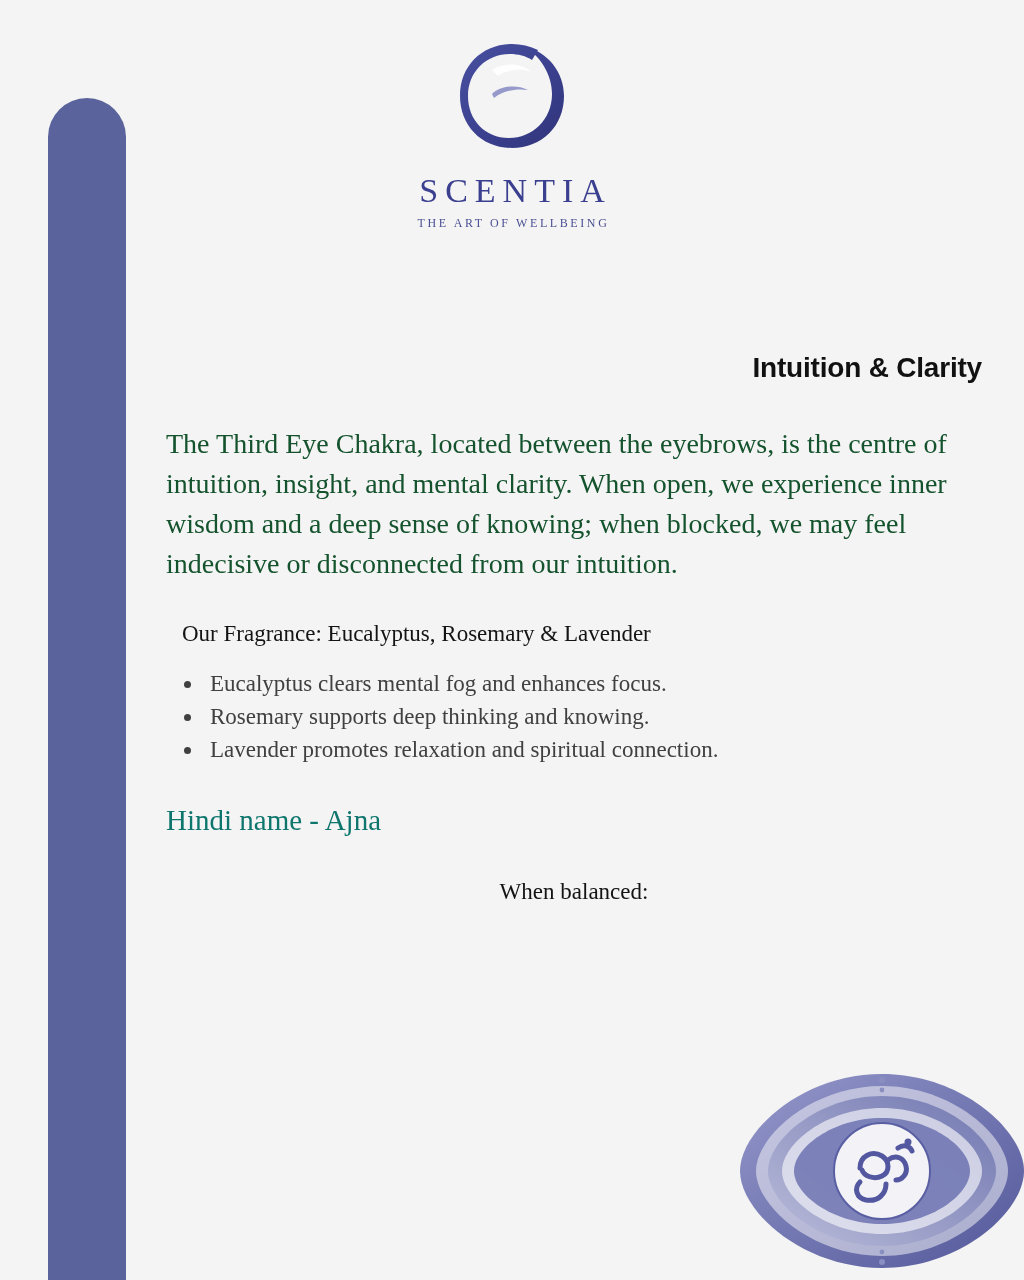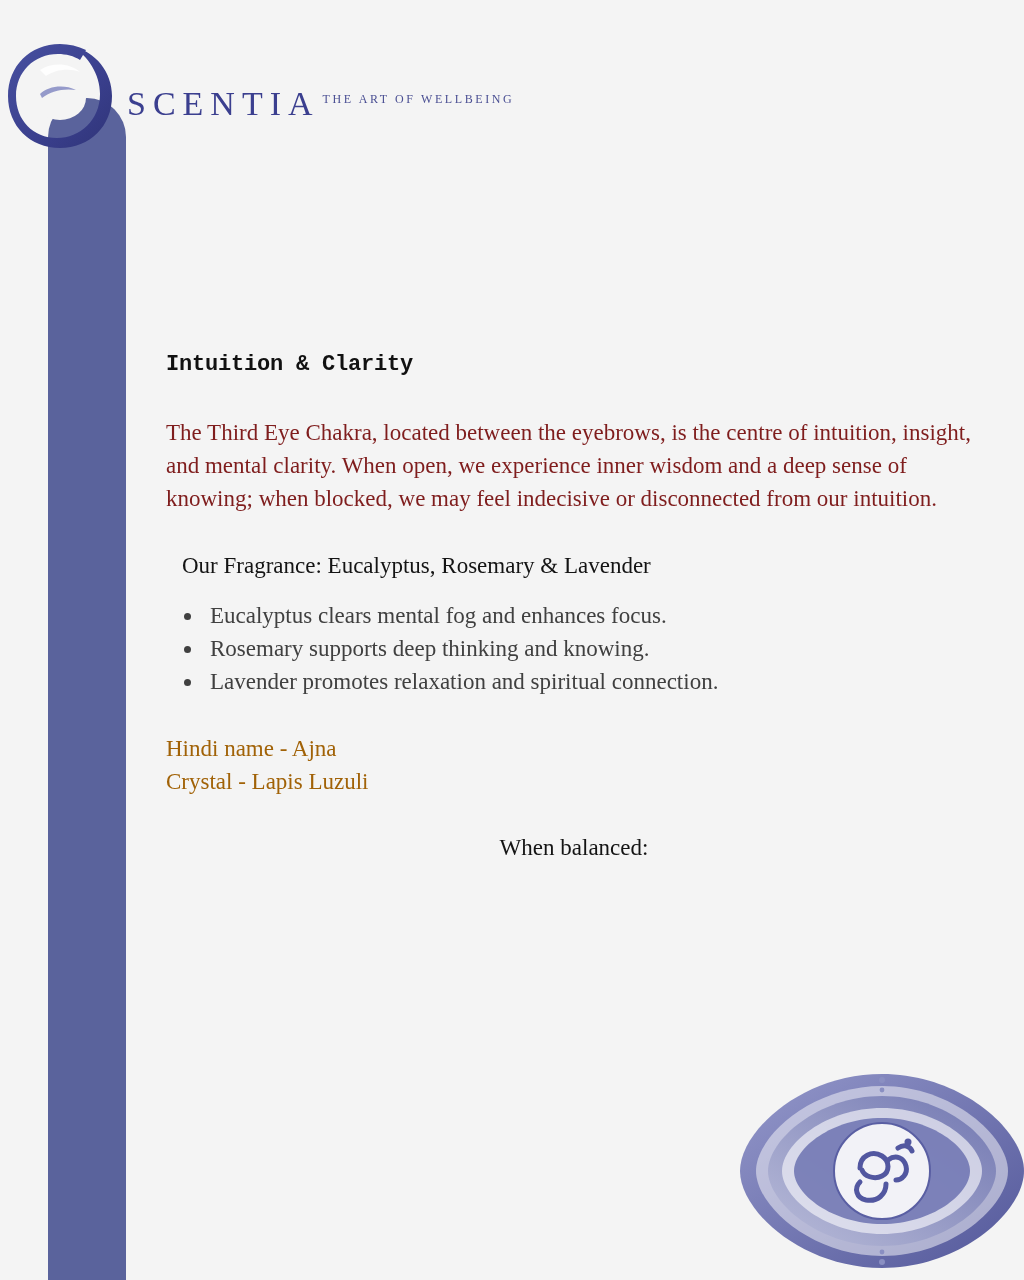--- a/index.html
+++ b/index.html
@@ -36,21 +36,21 @@
     border-top-right-radius: 39px;
   }
 
   
   .logo-block {
     position: absolute;
     left: 0;
     top: 36px;
     width: 1024px;
     display: flex;
-    flex-direction: row;
+    flex-direction: column;
     align-items: center;
   }
   .logo-mark {
     width: 120px;
     height: 120px;
     position: relative;
   }
   .logo-name {
     margin-top: 16px;
     font-family: "Liberation Serif", serif;
@@ -81,34 +81,35 @@
     font-family: "DejaVu Serif", serif;
     font-weight: 700;
     font-size: 62px;
     line-height: 1.05;
     letter-spacing: -0.5px;
     color: #111111;
     margin: 0;
   }
 
   .subtitle {
-    font-family: Liberation Mono, monospace;
+    font-family: Liberation Sans, sans-serif;
     font-weight: 700;
-    font-size: 22px;
+    font-size: 28px;
     margin: 56px 0 0 0;
     color: #111111;
     letter-spacing: -0.2px;
+    text-align: right;
   }
 
   .body-text {
     font-family: "Liberation Serif", serif;
-    font-size: 23px;
+    font-size: 28px;
     line-height: 1.43;
     margin: 40px 0 0 0;
-    color: #7f1d1d;
+    color: #14532d;
     max-width: 812px;
   }
 
   .section-gap {
     margin-top: 34px;
   }
 
   .lead-line {
     font-family: "Liberation Serif", serif;
     font-size: 23px;
@@ -128,23 +129,23 @@
     line-height: 1.44;
     color: #404040;
     padding-left: 6px;
   }
 
   .facts {
     margin-top: 34px;
   }
   .facts .fact {
     font-family: "Liberation Serif", serif;
-    font-size: 23px;
+    font-size: 29px;
     line-height: 1.44;
-    color: #a16207;
+    color: #0f766e;
   }
 
   .balanced-wrap {
     margin-top: 34px;
     text-align: center;
   }
 
   
   .chakra {
     position: absolute;
@@ -192,21 +193,20 @@
       <p class="lead-line">Our Fragrance: Eucalyptus, Rosemary &amp; Lavender</p>
       <ul class="bullets">
         <li>Eucalyptus clears mental fog and enhances focus.</li>
         <li>Rosemary supports deep thinking and knowing.</li>
         <li>Lavender promotes relaxation and spiritual connection.</li>
       </ul>
     </div>
 
     <div class="facts">
       <div class="fact">Hindi name - Ajna</div>
-      <div class="fact">Crystal - Lapis Luzuli</div>
     </div>
 
     <div class="balanced-wrap">
       <p class="lead-line">When balanced:</p>
     </div>
 
   </div>
 
   <div class="chakra">
     <svg width="300" height="230" viewBox="0 0 300 230" aria-hidden="true">

